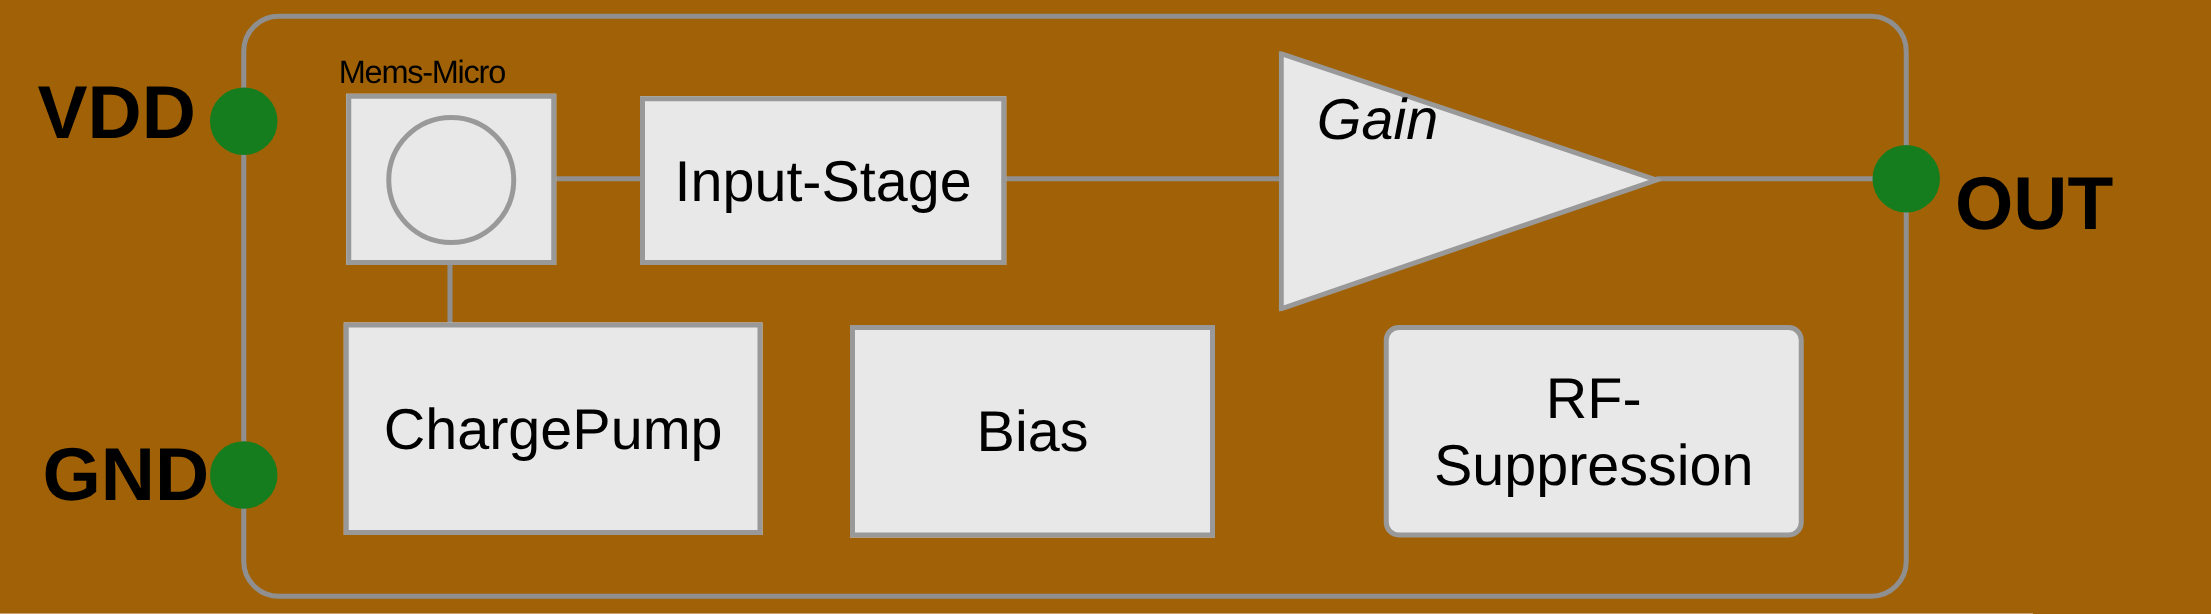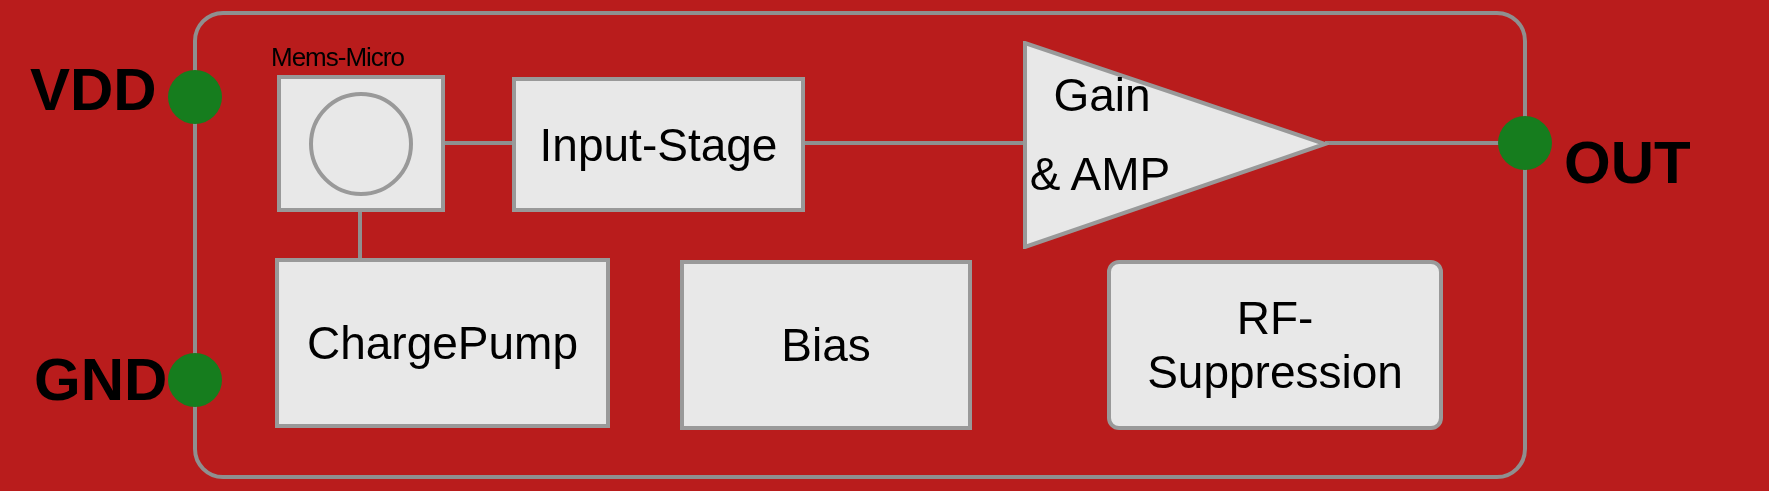--- a/index.html
+++ b/index.html
@@ -5,21 +5,21 @@
   html, body {
     margin: 0;
     padding: 0;
     background: #ffffff;
     font-family: "Liberation Sans", "DejaVu Sans", sans-serif;
   }
   #canvas {
     position: relative;
     width: 1769px;
     height: 491px;
-    background: #b91c1c;
+    background: #a16207;
     overflow: hidden;
   }
   
   .chip-border {
     position: absolute;
     left: 193px; top: 11px;
     width: 1326px; height: 460px;
     border: 4px solid #8f8f8f;
     border-radius: 30px;
     background: transparent;
@@ -87,20 +87,21 @@
     left: 1023px; top: 41px;
     width: 306px; height: 208px;
   }
   .amp-text {
     position: absolute;
     font-size: 46px;
     line-height: 48px;
     color: #000000;
     white-space: nowrap;
     text-align: center;
+    font-style: italic;
   }
   #amp-text-line1 { left: 1040px; top: 71px;  width: 124px; }
   #amp-text-line2 { left: 1026px; top: 150px; width: 148px; }
   
   .wire {
     position: absolute;
     background: #8f8f8f;
   }
   #wire-mems-input   { left: 445px;  top: 141px; width: 67px;  height: 4px; }
   #wire-input-amp    { left: 805px;  top: 141px; width: 220px; height: 4px; }
@@ -133,21 +134,20 @@
   </div>
 
   <div class="block" id="input-stage-block">
     <span>Input-Stage</span>
   </div>
 
   <svg id="amp-triangle" viewBox="0 0 306 208" xmlns="http://www.w3.org/2000/svg">
     <polygon points="2,2 2,206 302,103" fill="#e8e8e8" stroke="#999999" stroke-width="4" stroke-linejoin="miter"></polygon>
   </svg>
   <div class="amp-text" id="amp-text-line1">Gain</div>
-  <div class="amp-text" id="amp-text-line2">&amp; AMP</div>
 
   <div class="block" id="chargepump-block">
     <span>ChargePump</span>
   </div>
 
   <div class="block" id="bias-block">
     <span>Bias</span>
   </div>
 
   <div class="block" id="rf-block">

